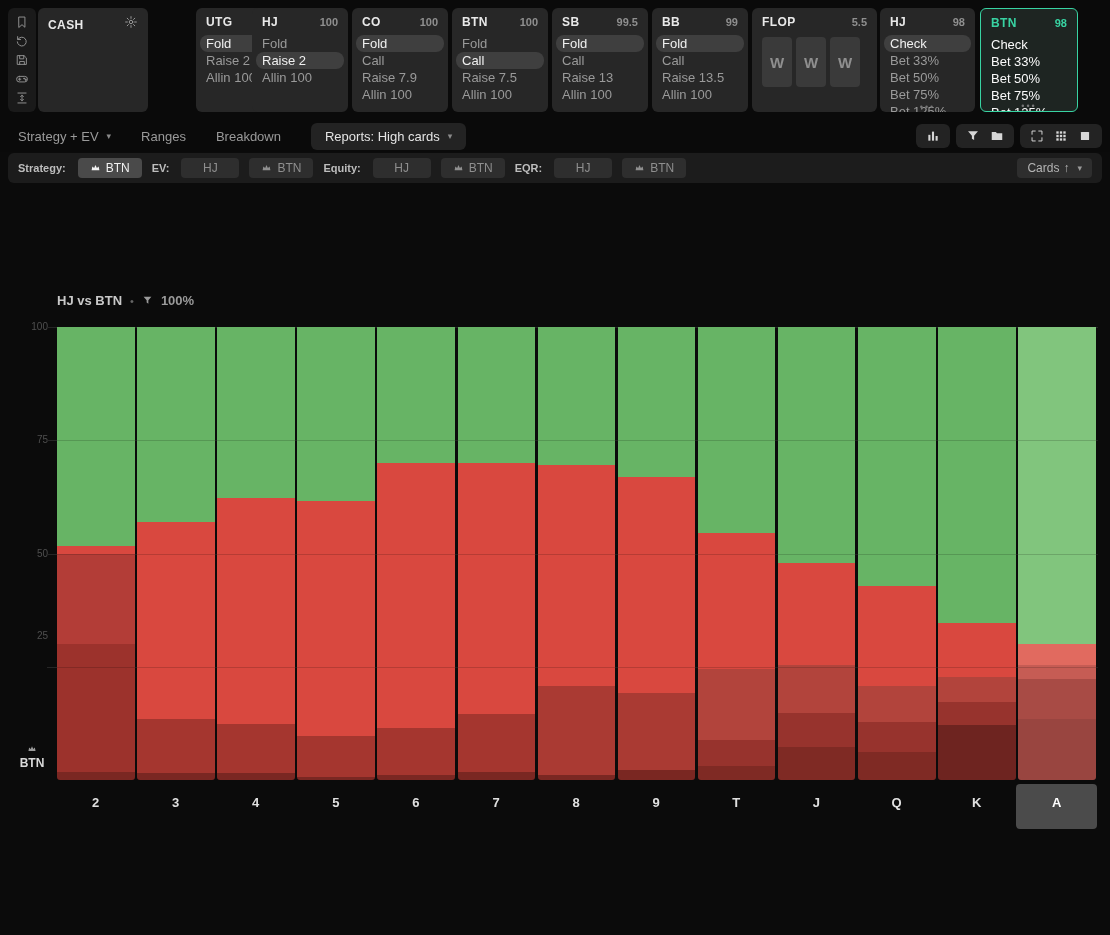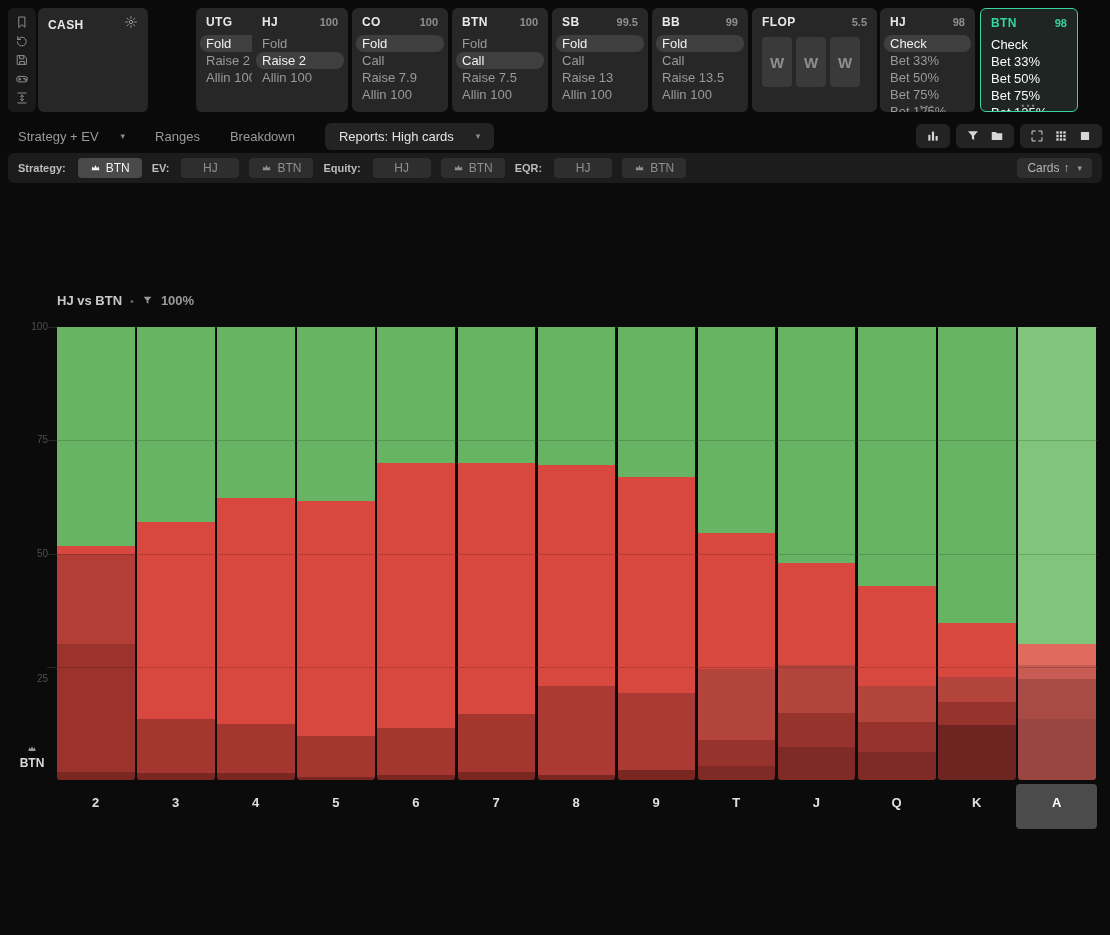--- a/index.html
+++ b/index.html
@@ -26,21 +26,21 @@
   .brow{font-size:12.5px;line-height:16.5px;color:#9a9a9a;white-space:nowrap;}
   .brow .b{margin-right:5px;}
   .brow sub{font-size:9px;}
   .cards{display:flex;gap:4px;margin-top:6px;}
   .cardtile{width:30px;height:50px;background:#3a3a3a;border-radius:4px;display:flex;align-items:center;justify-content:center;
     color:#8f8f8f;font-weight:bold;font-size:15px;}
   .dots{position:absolute;left:0;right:0;bottom:0px;text-align:center;color:#777;font-size:9px;letter-spacing:2px;line-height:9px;}
   
   .tabbar{position:absolute;left:0;top:120px;width:1110px;height:32px;background:#0a0a0a;display:flex;align-items:center;}
   .tabs{display:flex;align-items:center;gap:30px;padding-left:18px;height:100%;}
-  .tab{font-size:13px;color:#9a9a9a;display:flex;align-items:center;gap:22px;cursor:pointer;white-space:nowrap;}
+  .tab{font-size:13px;color:#9a9a9a;display:flex;align-items:center;gap:8px;cursor:pointer;white-space:nowrap;}
   .tab .caret{font-size:9px;color:#8a8a8a;}
   .tab.active{background:#232323;color:#e4e4e4;border-radius:6px;padding:6px 14px;}
   .tools{position:absolute;right:8px;top:4px;display:flex;gap:6px;align-items:center;}
   .tgroup{background:#232323;border-radius:6px;display:flex;align-items:center;height:24px;padding:0 5px;}
   .tbtn{width:24px;height:24px;display:flex;align-items:center;justify-content:center;color:#d6d6d6;background:none;border:0;padding:0;cursor:pointer;}
   
   .filterbar{position:absolute;left:8px;top:153px;width:1094px;height:30px;background:#1c1c1c;border-radius:6px;
     display:flex;align-items:center;padding:0 10px;box-sizing:border-box;}
   .fgroups{display:flex;align-items:center;gap:10px;flex:1;}
   .flabel{font-size:11px;font-weight:bold;color:#bdbdbd;margin-right:2px;}
@@ -396,21 +396,21 @@
           <path d="M3.5 4h17l-6.6 7.6v7.4l-3.8-2.4v-5z"></path>
         </svg>
       </span>
     <span class="t2">100%</span>
   </div>
 
   <div id="yticks">
       <div class="ytick" style="top:321px;">100</div>
       <div class="ytick" style="top:434.25px;">75</div>
       <div class="ytick" style="top:547.5px;">50</div>
-      <div class="ytick" style="top:673px;text-align:right;">25</div>
+      <div class="ytick" style="top:630px;text-align:right;">25</div>
     </div>
   <div class="plot" id="plot">
       <div class="gridline" style="top:0px;"></div>
       <div class="gridline" style="top:113.25px;"></div>
       <div class="gridline" style="top:226.5px;"></div>
       <div class="gridline" style="top:339.75px;"></div>
       <div class="bar" style="left:0px;width:77.5px;">
         <div class="seg" style="height:48.4%;background:#67b465;"></div>
         <div class="seg" style="height:1.7%;background:#d9483f;"></div>
         <div class="seg" style="height:19.9%;background:#b33d37;"></div>

